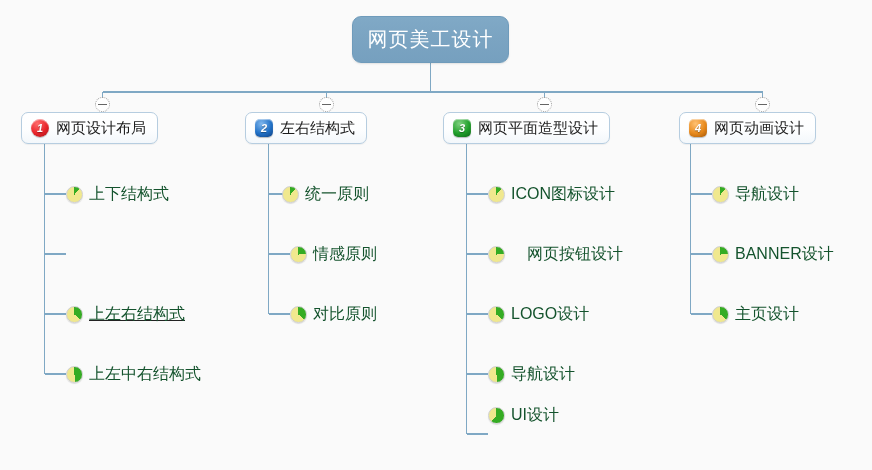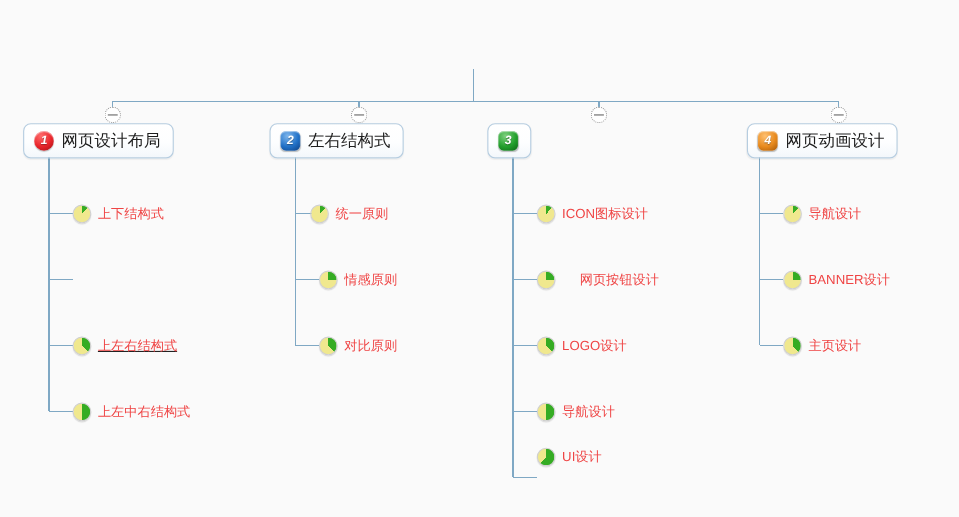--- a/index.html
+++ b/index.html
@@ -112,22 +112,22 @@
 
   
   .leaf {
     position: absolute;
     height: 20px;
     display: flex;
     align-items: center;
     white-space: nowrap;
   }
   .leaf-label {
-    font-size: 12px;
-    color: #ef4444;
+    font-size: 16px;
+    color: #14532d;
     margin-left: 6px;
   }
   .pie {
     width: 17px;
     height: 17px;
     flex: 0 0 17px;
     border-radius: 50%;
     border: 1px solid #cfcfcf;
     box-sizing: border-box;
     box-shadow: 0 1px 1px rgba(0,0,0,0.12);
@@ -173,20 +173,23 @@
       <path d="M466.5,374 L488,374"></path>
       <path d="M466.5,434 L488,434"></path>
 
       <path d="M690.5,143 L690.5,314"></path>
       <path d="M690.5,194 L712,194"></path>
       <path d="M690.5,254 L712,254"></path>
       <path d="M690.5,314 L712,314"></path>
     </g>
   </svg>
 
+  <div class="root-node">
+    <span>网页美工设计</span>
+  </div>
 
   <div class="toggle" style="left:95px;  top:97px;"></div>
   <div class="toggle" style="left:319px; top:97px;"></div>
   <div class="toggle" style="left:537px; top:97px;"></div>
   <div class="toggle" style="left:755px; top:97px;"></div>
 
   <div class="branch-node" style="left:21px; top:112px;">
     <span class="badge b1">1</span>
     <span class="branch-label">网页设计布局</span>
   </div>
@@ -217,20 +220,21 @@
     <span class="pie" style="background: conic-gradient(rgb(53, 172, 35) 0deg, rgb(53, 172, 35) 90deg, rgb(240, 232, 142) 90deg, rgb(240, 232, 142) 360deg);"></span>
     <span class="leaf-label">情感原则</span>
   </div>
   <div class="leaf" style="left:290px; top:304px;">
     <span class="pie" style="background: conic-gradient(rgb(53, 172, 35) 0deg, rgb(53, 172, 35) 133.2deg, rgb(240, 232, 142) 133.2deg, rgb(240, 232, 142) 360deg);"></span>
     <span class="leaf-label">对比原则</span>
   </div>
 
   <div class="branch-node" style="left:443px; top:112px;">
     <span class="badge b3">3</span>
+    <span class="branch-label">网页平面造型设计</span>
   </div>
 
   <div class="leaf" style="left:488px; top:184px;">
     <span class="pie" style="background: conic-gradient(rgb(53, 172, 35) 0deg, rgb(53, 172, 35) 43.2deg, rgb(240, 232, 142) 43.2deg, rgb(240, 232, 142) 360deg);"></span>
     <span class="leaf-label">ICON图标设计</span>
   </div>
   <div class="leaf" style="left:488px; top:244px;gap:16px;">
     <span class="pie" style="background: conic-gradient(rgb(53, 172, 35) 0deg, rgb(53, 172, 35) 90deg, rgb(240, 232, 142) 90deg, rgb(240, 232, 142) 360deg);"></span>
     <span class="leaf-label">网页按钮设计</span>
   </div>

